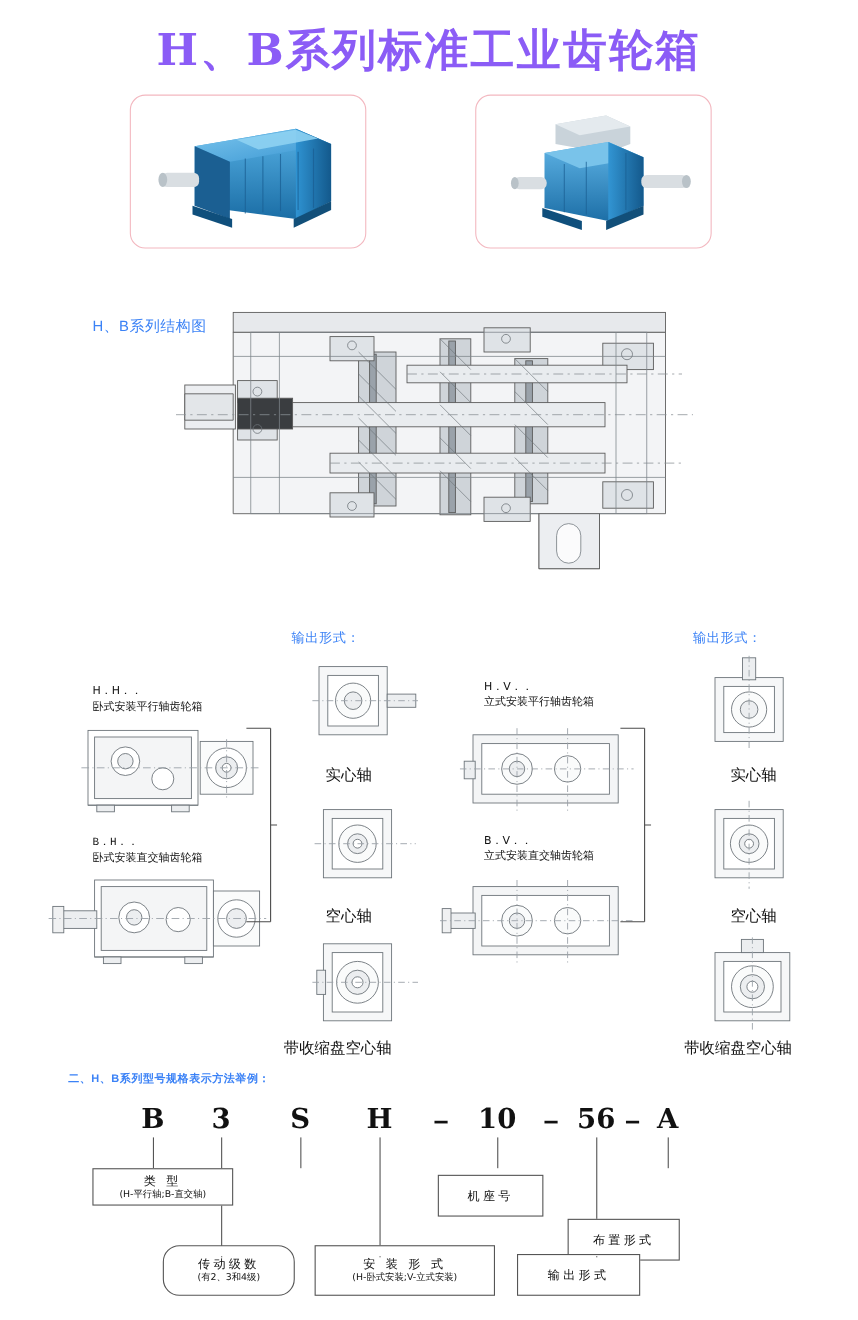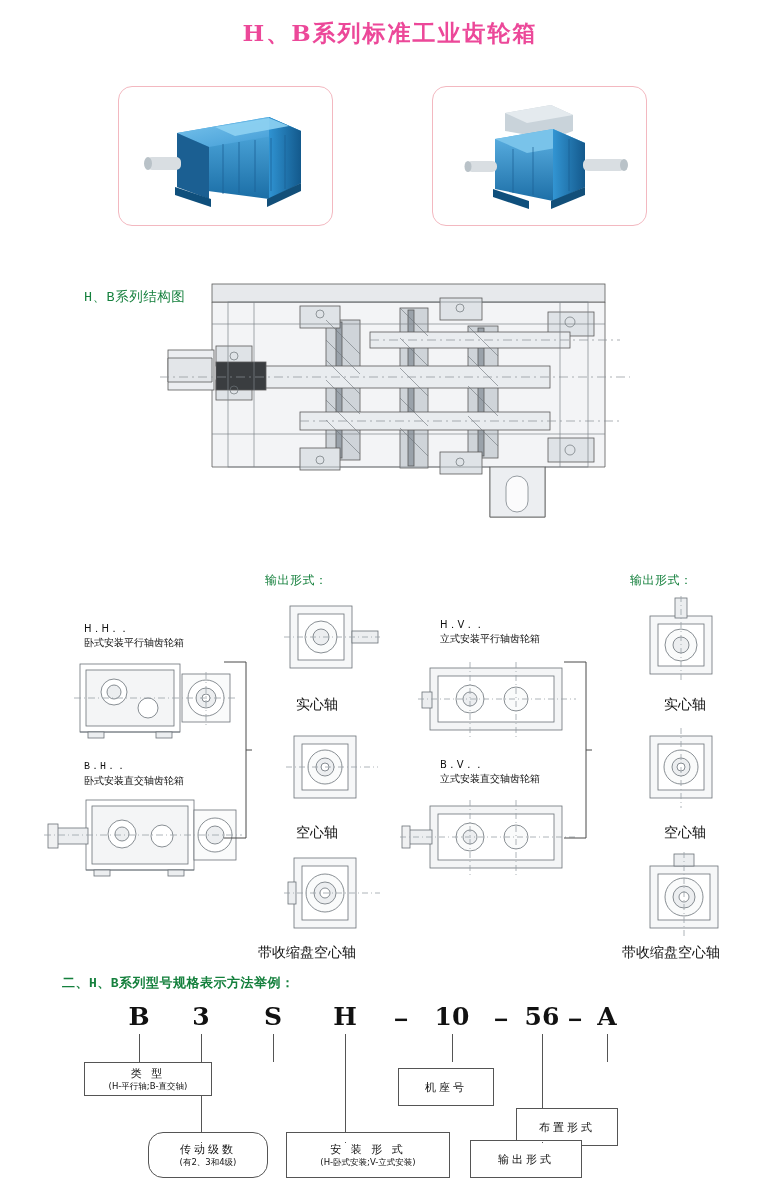--- a/index.html
+++ b/index.html
@@ -16,66 +16,66 @@
     overflow: hidden;
     background: #fff;
   }
 
   
   .title {
     position: absolute;
     top: 18px; left: 0; width: 780px;
     text-align: center;
     font-family: "DejaVu Serif", "Liberation Serif", serif;
-    font-size: 23px;
+    font-size: 40px;
     font-weight: bold;
     letter-spacing: 2px;
-    color: #ec4899;
+    color: #8b5cf6;
   }
 
   
   .photo-card {
     position: absolute;
     border: 1.5px solid #f3b8c0;
     border-radius: 14px;
     background: #fff;
   }
   #card-left  { left: 118px; top: 86px; width: 215px; height: 140px; }
   #card-right { left: 432px; top: 86px; width: 215px; height: 140px; }
   .photo-inner { position: absolute; inset: 0; }
 
   
   .cn-label {
     position: absolute;
     font-size: 12.5px;
-    color: #15803d;
+    color: #3b82f6;
     letter-spacing: 0.5px;
     white-space: nowrap;
-    font-family: Liberation Mono, monospace;
+    font-family: Liberation Sans, sans-serif;
   }
   .cn-label.bold  { font-weight: bold; }
 
   
   #struct-heading { left: 84px; top: 288px; font-size: 13.5px; }
 
   
   #cutaway { position: absolute; left: 150px; top: 262px; width: 500px; height: 300px; }
 
   
   #out-head-left  { left: 265px; top: 572px; font-size: 12px; }
   #out-head-right { left: 630px; top: 572px; font-size: 12px; }
 
   
   .type-label { position: absolute; font-size: 10px; line-height: 1.45; color: #111; white-space: nowrap; }
 
   
   .out-cap { position: absolute; font-size: 14px; color: #111; white-space: nowrap; }
 
   
-  #model-heading { left: 62px; top: 974px; font-size: 13px; font-weight: bold; }
+  #model-heading { left: 62px; top: 974px; font-size: 10px; font-weight: bold; }
 
   .code-char {
     position: absolute;
     font-family: "DejaVu Serif", "Liberation Serif", serif;
     font-size: 25px;
     font-weight: bold;
     color: #111;
     text-align: center;
   }
 

